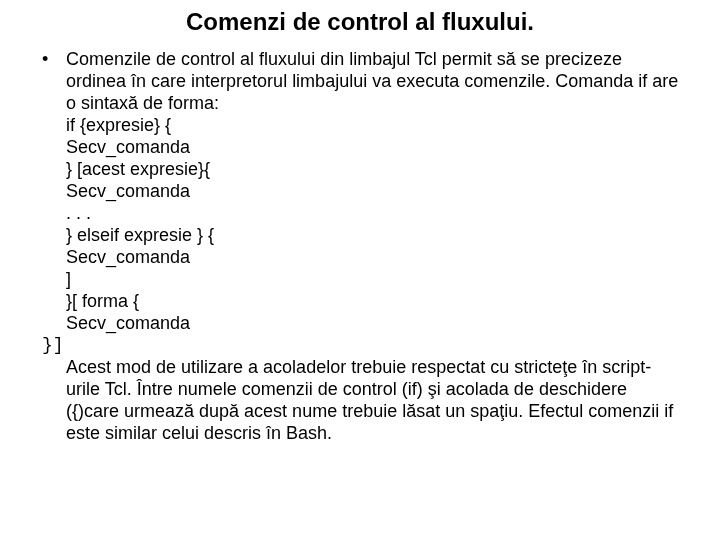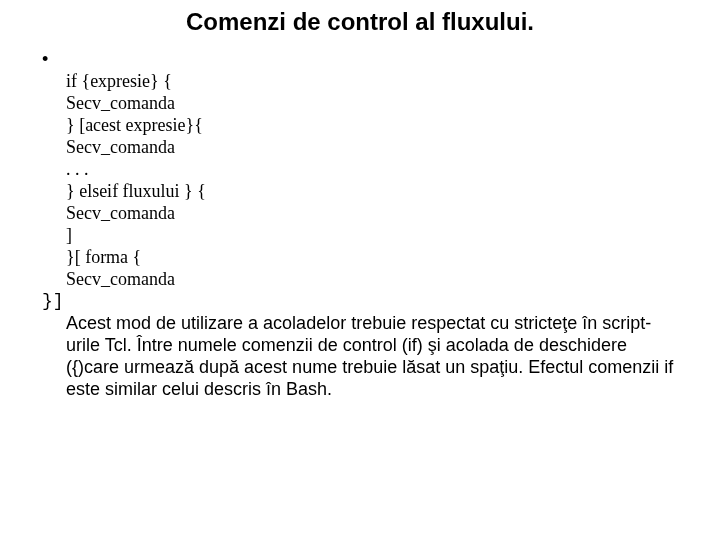--- a/index.html
+++ b/index.html
@@ -34,21 +34,21 @@
     line-height: 22px;
     text-align: left;
     padding-left: 2px;
   }
   .body {
     flex: 1 1 auto;
     font-size: 18px;
     line-height: 22px;
   }
   .mono {
-    font-family: Liberation Serif, serif;
+    font-family: Liberation Sans, sans-serif;
     font-size: 18px;
     line-height: 22px;
     white-space: pre;
   }
   .mono-out {
     font-family: "Courier New", Courier, monospace;
     font-size: 18px;
     line-height: 22px;
     white-space: pre;
     margin-left: -24px;
@@ -56,27 +56,27 @@
 </style>
 </head>
 <body>
 
 <div class="slide">
   <div class="title">Comenzi de control al fluxului.</div>
 
   <div class="bullet-row">
     <div class="bullet-mark">•</div>
     <div class="body">
-      <br>
+      <span>Comenzile de control al fluxului din limbajul Tcl permit să se precizeze ordinea în care interpretorul limbajului va executa comenzile. Comanda if are o sintaxă de forma:</span><br>
       <span class="mono">if {expresie} {</span><br>
       <span class="mono">Secv_comanda</span><br>
       <span class="mono">} [acest expresie}{</span><br>
       <span class="mono">Secv_comanda</span><br>
       <span class="mono">. . .</span><br>
-      <span class="mono">} elseif fluxului } {</span><br>
+      <span class="mono">} elseif expresie } {</span><br>
       <span class="mono">Secv_comanda</span><br>
       <span class="mono">]</span><br>
       <span class="mono">}[ forma {</span><br>
       <span class="mono">Secv_comanda</span><br>
       <div class="mono-out">}]</div>
       <span>Acest mod de utilizare a acoladelor trebuie respectat cu stricteţe în script-urile Tcl. Între numele comenzii de control (if) şi acolada de deschidere ({)care urmează după acest nume trebuie lăsat un spaţiu. Efectul comenzii if este similar celui descris în Bash.</span>
     </div>
   </div>
 </div>
 

